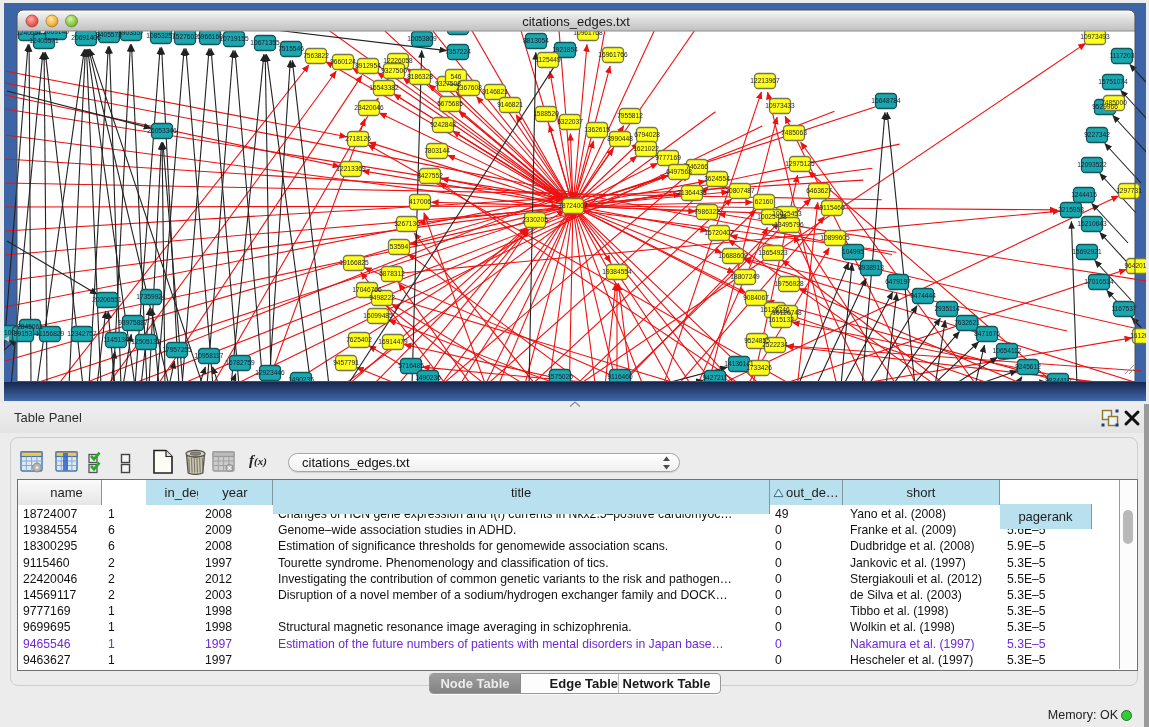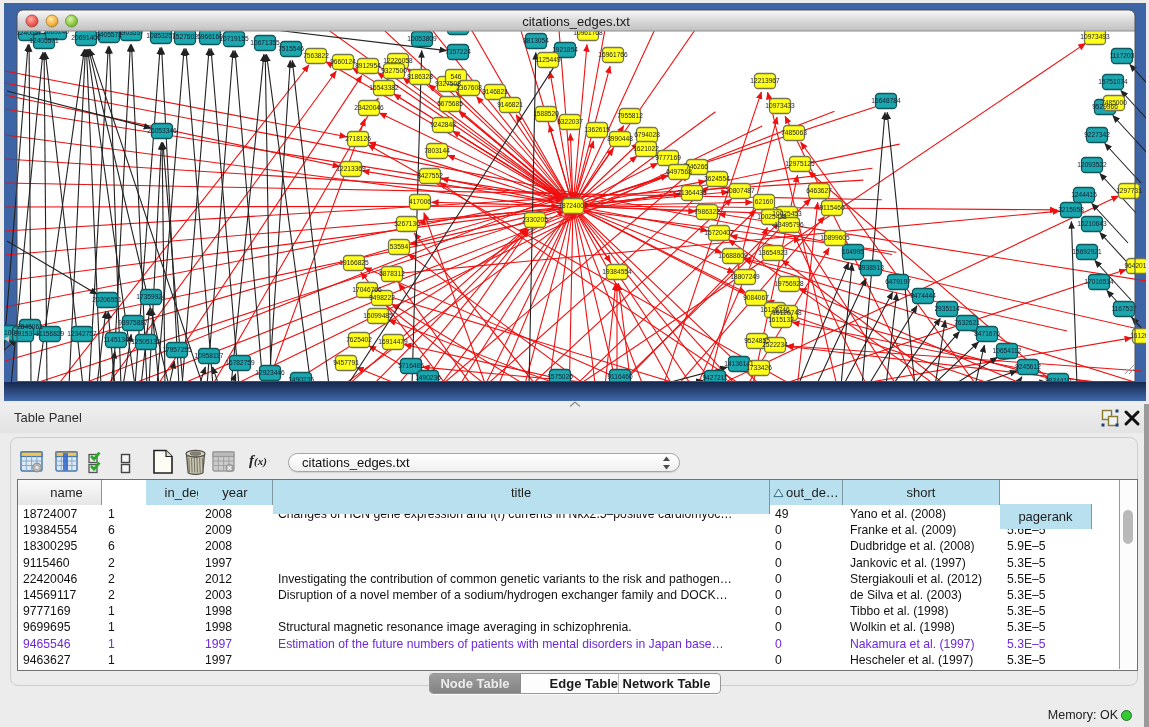--- a/index.html
+++ b/index.html
@@ -665,36 +665,39 @@
       <span style="position:absolute;left:188px;width:72px;overflow:hidden;white-space:nowrap">2008</span>
       <span style="position:absolute;left:261px;width:496px;overflow:hidden;white-space:nowrap">Changes of HCN gene expression and I(f) currents in Nkx2.5–positive cardiomyoc…</span>
       <span style="position:absolute;left:758px;width:72px;overflow:hidden;white-space:nowrap">49</span>
       <span style="position:absolute;left:833px;width:154px;overflow:hidden;white-space:nowrap">Yano et al. (2008)</span>
       <span style="position:absolute;left:990px;width:89px;overflow:hidden;white-space:nowrap">5.3E–5</span>
     </div>
     <div style="position:absolute;left:0;top:43.2px;width:1119px;height:16.2px;font:12.2px 'Liberation Sans',sans-serif;color:#111;line-height:16.2px">
       <span style="position:absolute;left:6px;width:83px;overflow:hidden;white-space:nowrap">19384554</span>
       <span style="position:absolute;left:91px;width:94px;overflow:hidden;white-space:nowrap">6</span>
       <span style="position:absolute;left:188px;width:72px;overflow:hidden;white-space:nowrap">2009</span>
+      <span style="position:absolute;left:261px;width:496px;overflow:hidden;white-space:nowrap">Genome–wide association studies in ADHD.</span>
       <span style="position:absolute;left:758px;width:72px;overflow:hidden;white-space:nowrap">0</span>
       <span style="position:absolute;left:833px;width:154px;overflow:hidden;white-space:nowrap">Franke et al. (2009)</span>
       <span style="position:absolute;left:990px;width:89px;overflow:hidden;white-space:nowrap">5.6E–5</span>
     </div>
     <div style="position:absolute;left:0;top:59.4px;width:1119px;height:16.2px;font:12.2px 'Liberation Sans',sans-serif;color:#111;line-height:16.2px">
       <span style="position:absolute;left:6px;width:83px;overflow:hidden;white-space:nowrap">18300295</span>
       <span style="position:absolute;left:91px;width:94px;overflow:hidden;white-space:nowrap">6</span>
       <span style="position:absolute;left:188px;width:72px;overflow:hidden;white-space:nowrap">2008</span>
+      <span style="position:absolute;left:261px;width:496px;overflow:hidden;white-space:nowrap">Estimation of significance thresholds for genomewide association scans.</span>
       <span style="position:absolute;left:758px;width:72px;overflow:hidden;white-space:nowrap">0</span>
       <span style="position:absolute;left:833px;width:154px;overflow:hidden;white-space:nowrap">Dudbridge et al. (2008)</span>
       <span style="position:absolute;left:990px;width:89px;overflow:hidden;white-space:nowrap">5.9E–5</span>
     </div>
     <div style="position:absolute;left:0;top:75.6px;width:1119px;height:16.2px;font:12.2px 'Liberation Sans',sans-serif;color:#111;line-height:16.2px">
       <span style="position:absolute;left:6px;width:83px;overflow:hidden;white-space:nowrap">9115460</span>
       <span style="position:absolute;left:91px;width:94px;overflow:hidden;white-space:nowrap">2</span>
       <span style="position:absolute;left:188px;width:72px;overflow:hidden;white-space:nowrap">1997</span>
+      <span style="position:absolute;left:261px;width:496px;overflow:hidden;white-space:nowrap">Tourette syndrome. Phenomenology and classification of tics.</span>
       <span style="position:absolute;left:758px;width:72px;overflow:hidden;white-space:nowrap">0</span>
       <span style="position:absolute;left:833px;width:154px;overflow:hidden;white-space:nowrap">Jankovic et al. (1997)</span>
       <span style="position:absolute;left:990px;width:89px;overflow:hidden;white-space:nowrap">5.3E–5</span>
     </div>
     <div style="position:absolute;left:0;top:91.8px;width:1119px;height:16.2px;font:12.2px 'Liberation Sans',sans-serif;color:#111;line-height:16.2px">
       <span style="position:absolute;left:6px;width:83px;overflow:hidden;white-space:nowrap">22420046</span>
       <span style="position:absolute;left:91px;width:94px;overflow:hidden;white-space:nowrap">2</span>
       <span style="position:absolute;left:188px;width:72px;overflow:hidden;white-space:nowrap">2012</span>
       <span style="position:absolute;left:261px;width:496px;overflow:hidden;white-space:nowrap">Investigating the contribution of common genetic variants to the risk and pathogen…</span>
       <span style="position:absolute;left:758px;width:72px;overflow:hidden;white-space:nowrap">0</span>

